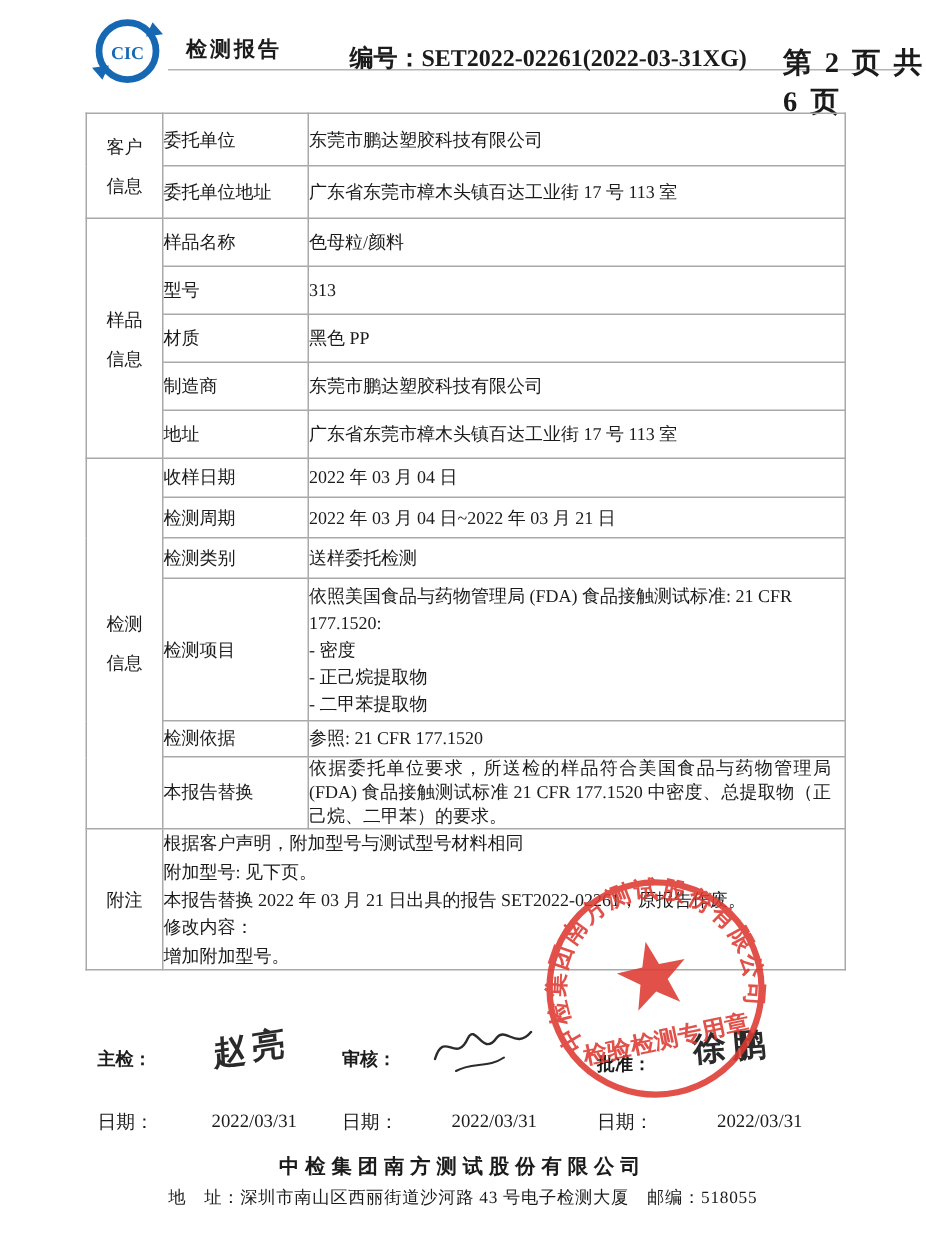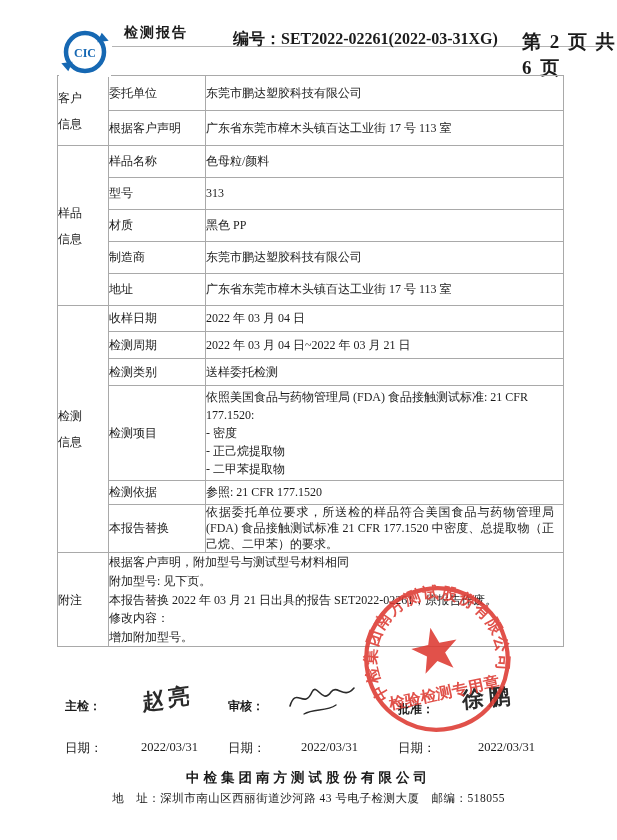--- a/index.html
+++ b/index.html
@@ -1,29 +1,29 @@
 <!DOCTYPE html>
 <html><head>
 <meta charset="utf-8">
 <style>
   html,body{margin:0;padding:0;background:#ffffff;}
   .page{position:relative;width:617px;height:840px;background:#fff;overflow:hidden;
         font-family:"Liberation Serif","DejaVu Serif",serif;color:#1b1b1b;}
 
   
-  .logo-box{position:absolute;left:59px;top:27px;width:52px;height:50px;background:#fff;z-index:3;}
+  .logo-box{position:absolute;left:59px;top:9px;width:52px;height:50px;background:#fff;z-index:3;}
   .hdr-title{position:absolute;left:124px;top:24px;font-size:14px;font-weight:bold;letter-spacing:2px;}
   .hdr-no{position:absolute;left:233px;top:29px;font-size:16px;font-weight:bold;}
   .hdr-page{position:absolute;left:474px;top:29px;font-size:19px;font-weight:bold;letter-spacing:2px;margin-left:48px;}
   .hdr-rule{position:absolute;left:112px;top:46px;width:489px;height:1px;background:#b4b4b4;}
 
   
   table.report{position:absolute;left:57px;top:75px;width:506px;border-collapse:collapse;table-layout:fixed;}
   table.report td{border:1px solid #a9a9a9;font-size:12px;vertical-align:middle;padding:0;}
-  td.g{text-align:left;line-height:26px;font-family:Liberation Serif, serif;}
+  td.g{text-align:center;line-height:26px;font-family:Liberation Serif, serif;}
   td.l{padding-left:12px;}
   td.v{padding-left:13px;}
   td.v.ml{line-height:18px;padding-top:2px;padding-bottom:2px;}
   td.v.just{padding-right:9px;line-height:15.8px;text-align:justify;}
   td.note-cell{padding-left:8px;line-height:18.6px;padding-top:3px;vertical-align:top;}
 
   
   .sig-label{position:absolute;font-size:12px;font-weight:bold;}
   .sig-name{position:absolute;font-size:22px;font-weight:bold;letter-spacing:4px;color:#2a2a2a;
             transform:rotate(-9deg) skewX(-6deg);}
@@ -72,21 +72,21 @@
     <tbody>
         <tr style="height:35px">
       <td class="g" rowspan="2">
         <div>客户</div>
         <div>信息</div>
       </td>
       <td class="l">委托单位</td>
       <td class="v">东莞市鹏达塑胶科技有限公司</td>
     </tr>
     <tr style="height:35px">
-      <td class="l">根据客户声明</td>
+      <td class="l">委托单位地址</td>
       <td class="v">广东省东莞市樟木头镇百达工业街 17 号 113 室</td>
     </tr>
 
     <tr style="height:32px">
       <td class="g" rowspan="5">
         <div>样品</div>
         <div>信息</div>
       </td>
       <td class="l">样品名称</td>
       <td class="v">色母粒/颜料</td>

